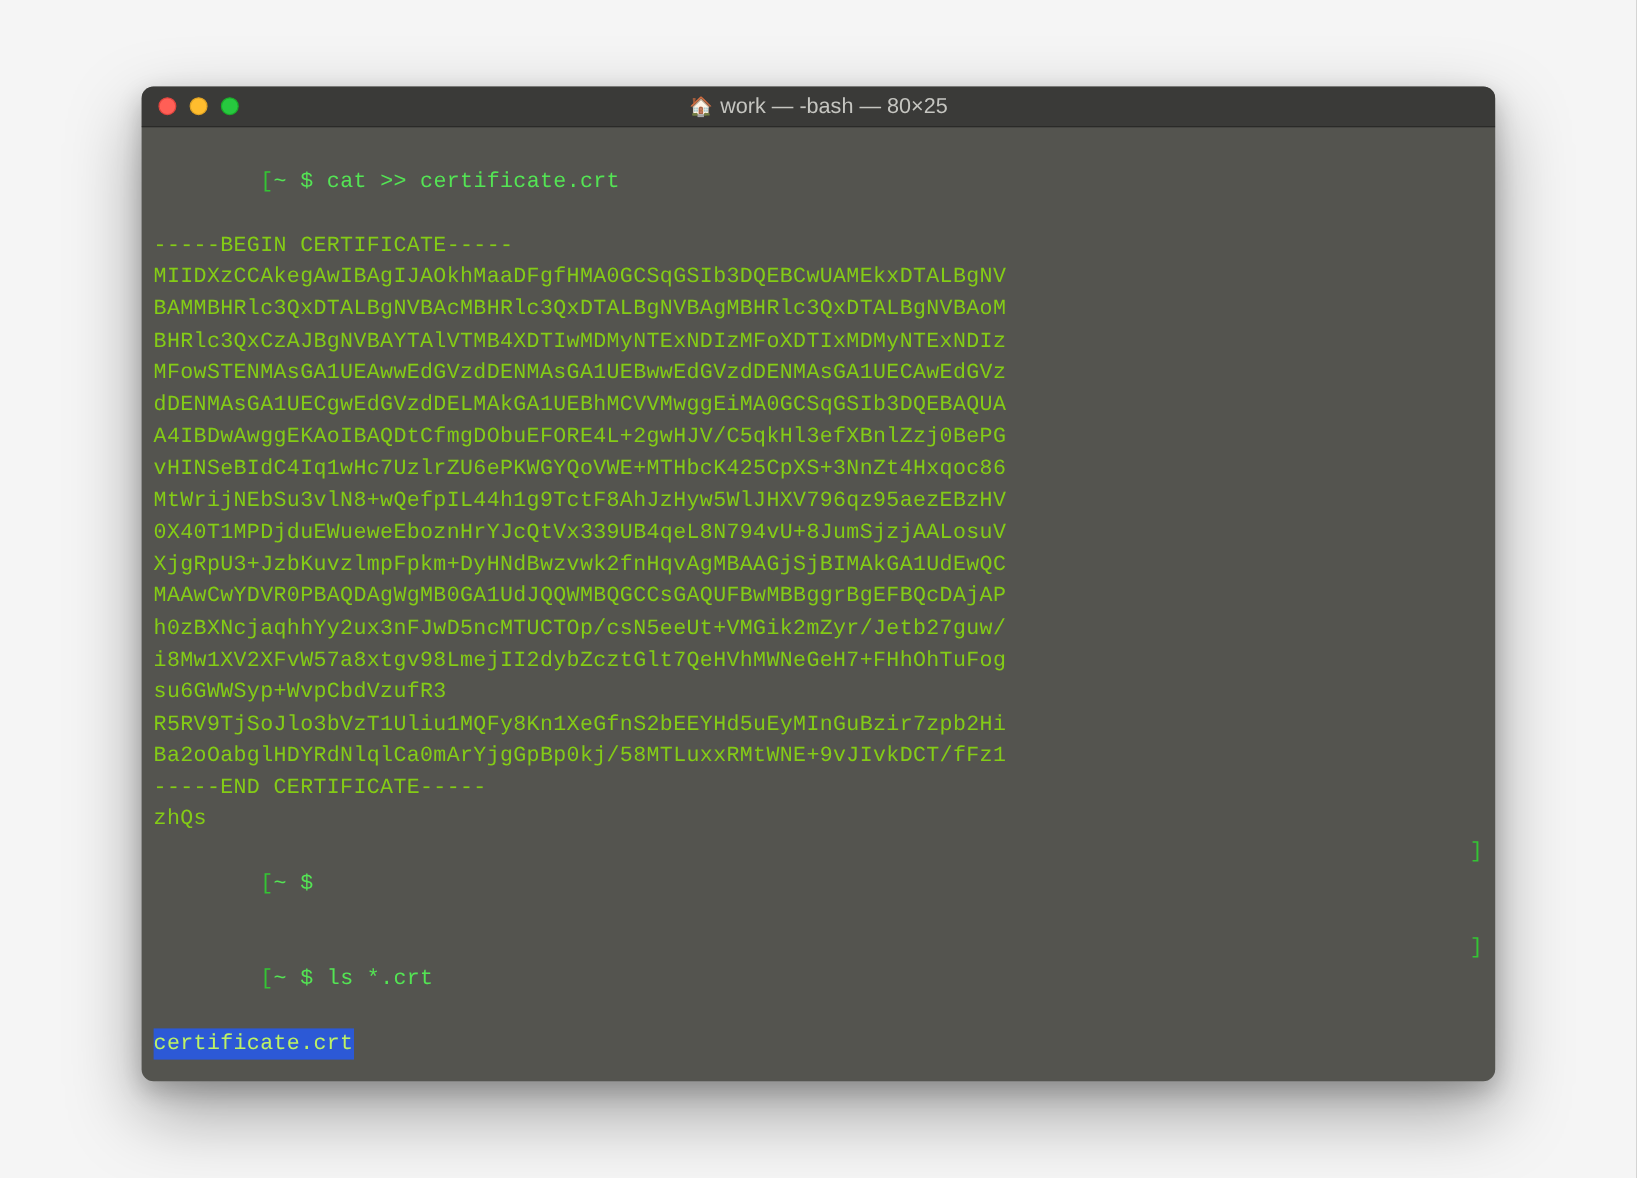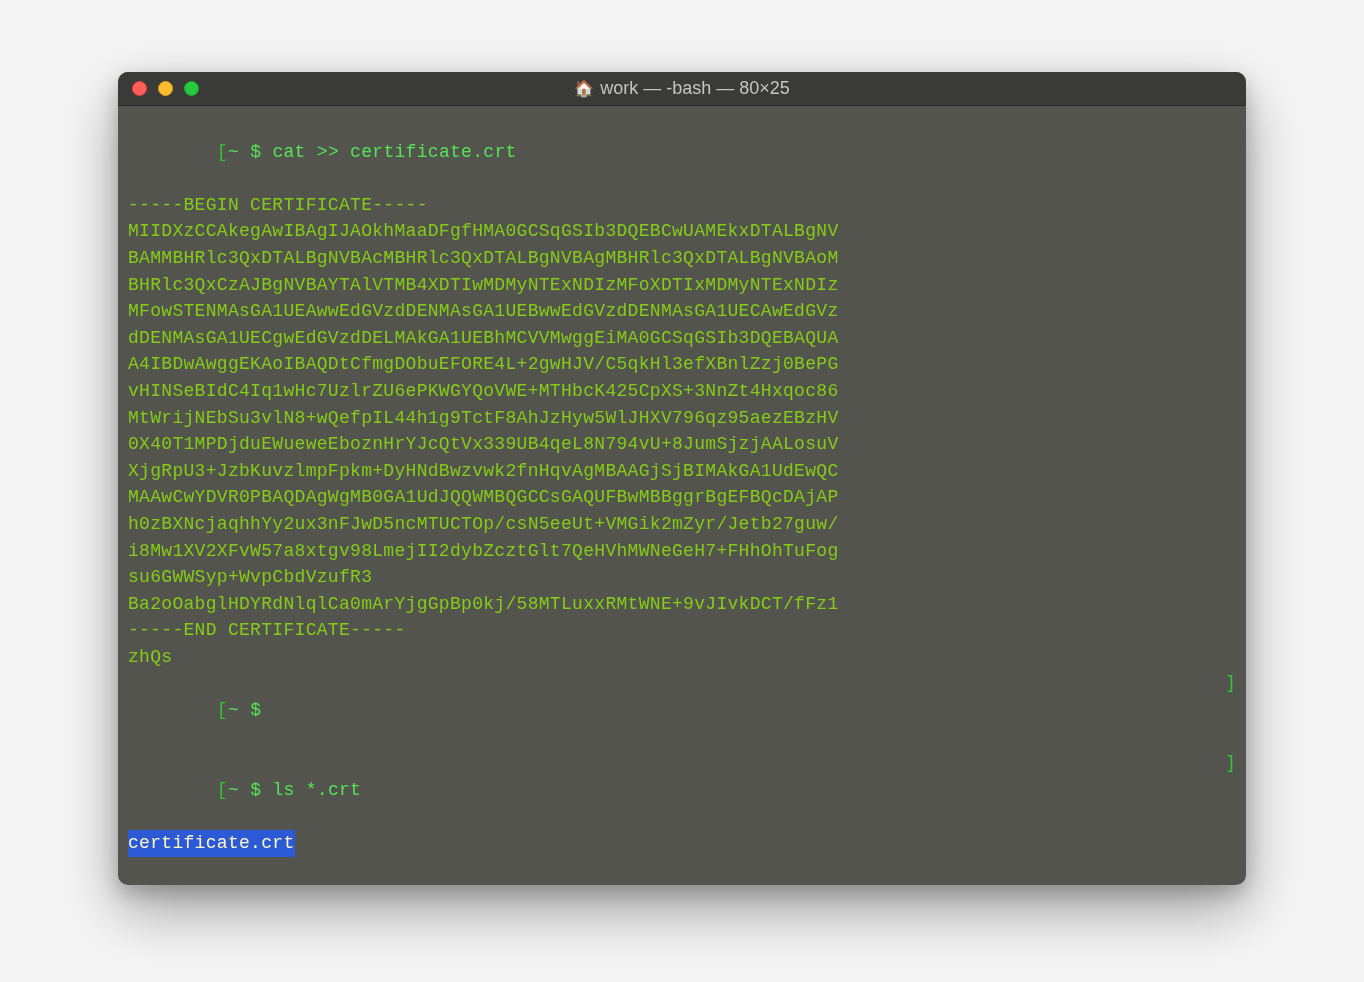--- a/index.html
+++ b/index.html
@@ -68,21 +68,21 @@
       justify-content: center;
       gap: 6px;
     }
 
     .title-icon {
       font-size: 16px;
       filter: grayscale(0.2);
     }
     
     .terminal-body {
-      padding: 6px 10px 28px 10px;
+      padding: 6px 10px 18px 10px;
       font-size: 18px;
       line-height: 26.6px;
       letter-spacing: 0.3px;
       min-height: 680px;
     }
     
     .line {
       display: flex;
       white-space: pre;
       color: #54e454;
@@ -102,21 +102,21 @@
     }
     
     .right-bracket-line {
       display: flex;
       justify-content: space-between;
       width: 100%;
     }
     
     .highlighted {
       background: #2c59d6;
-      color: #fef9c3;
+      color: #bef264;
       display: inline;
     }
   </style>
 </head>
 <body>
 
 <div class="terminal-window">
 
   <div class="title-bar">
     <div class="traffic-lights">
@@ -146,20 +146,21 @@
     <div class="cert-line">dDENMAsGA1UECgwEdGVzdDELMAkGA1UEBhMCVVMwggEiMA0GCSqGSIb3DQEBAQUA</div>
     <div class="cert-line">A4IBDwAwggEKAoIBAQDtCfmgDObuEFORE4L+2gwHJV/C5qkHl3efXBnlZzj0BePG</div>
     <div class="cert-line">vHINSeBIdC4Iq1wHc7UzlrZU6ePKWGYQoVWE+MTHbcK425CpXS+3NnZt4Hxqoc86</div>
     <div class="cert-line">MtWrijNEbSu3vlN8+wQefpIL44h1g9TctF8AhJzHyw5WlJHXV796qz95aezEBzHV</div>
     <div class="cert-line">0X40T1MPDjduEWueweEboznHrYJcQtVx339UB4qeL8N794vU+8JumSjzjAALosuV</div>
     <div class="cert-line">XjgRpU3+JzbKuvzlmpFpkm+DyHNdBwzvwk2fnHqvAgMBAAGjSjBIMAkGA1UdEwQC</div>
     <div class="cert-line">MAAwCwYDVR0PBAQDAgWgMB0GA1UdJQQWMBQGCCsGAQUFBwMBBggrBgEFBQcDAjAP</div>
     <div class="cert-line">h0zBXNcjaqhhYy2ux3nFJwD5ncMTUCTOp/csN5eeUt+VMGik2mZyr/Jetb27guw/</div>
     <div class="cert-line">i8Mw1XV2XFvW57a8xtgv98LmejII2dybZcztGlt7QeHVhMWNeGeH7+FHhOhTuFog</div>
     <div class="cert-line">su6GWWSyp+WvpCbdVzufR3</div>
+    <div class="cert-line">R5RV9TjSoJlo3bVzT1Uliu1MQFy8Kn1XeGfnS2bEEYHd5uEyMInGuBzir7zpb2Hi</div>
     <div class="cert-line">Ba2oOabglHDYRdNlqlCa0mArYjgGpBp0kj/58MTLuxxRMtWNE+9vJIvkDCT/fFz1</div>
     <div class="cert-line">-----END CERTIFICATE-----</div>
     <div class="cert-line">zhQs</div>
 
     <div class="line right-bracket-line">
       <span>
         <span class="bracket">[</span><span class="prompt-part">~ </span><span class="prompt-part">$ </span>
       </span>
       <span class="bracket">]</span>
     </div>

